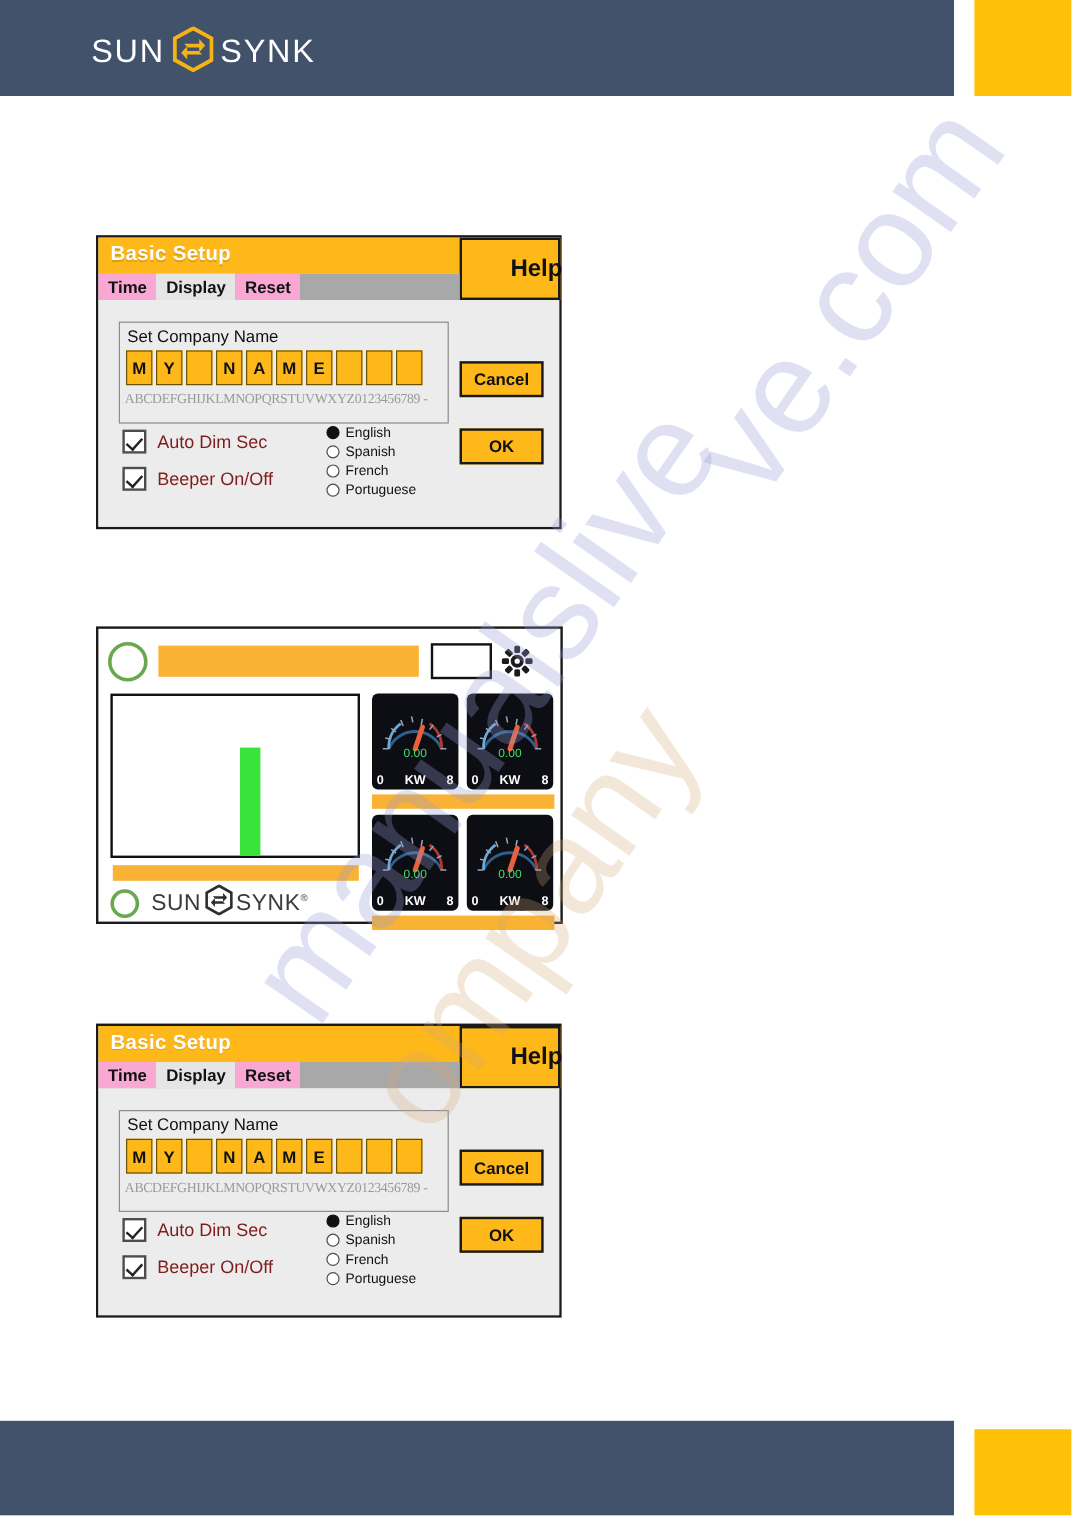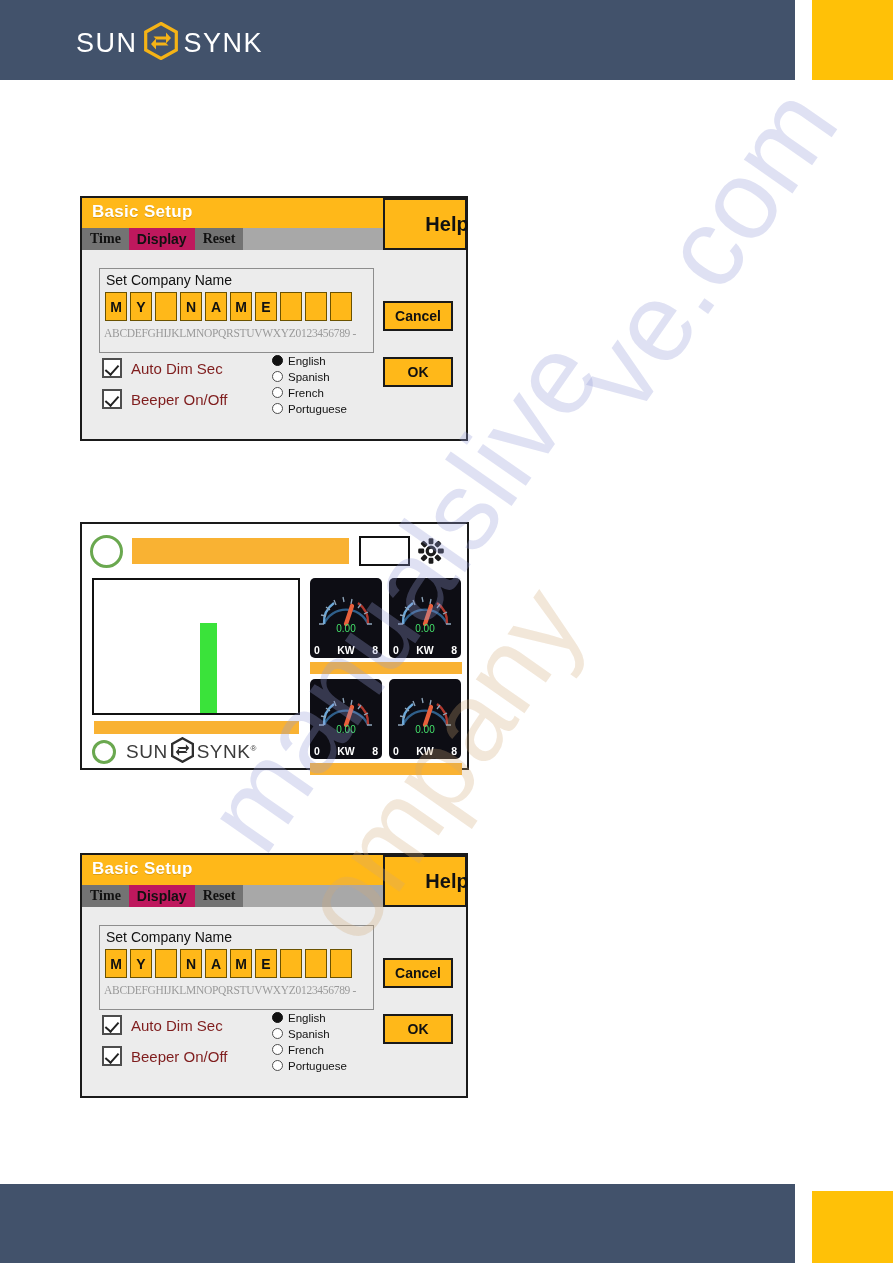--- a/index.html
+++ b/index.html
@@ -113,22 +113,22 @@
   }
   .tab {
     display: flex;
     align-items: center;
     justify-content: center;
     font-size: 14px;
     font-weight: bold;
     color: #111;
     padding: 0 8px;
   }
-  .tab-inactive { background: #737373; font-family: Liberation Serif, serif; }
-  .tab-active { background: #be185d; color: #111; }
+  .tab-inactive { background: #f9a8d4; }
+  .tab-active { background: #e5e5e5; color: #111; }
 
   .dlg-body {
     position: absolute;
     left: 0; top: 52px;
     right: 0; bottom: 0;
     background: #ececec;
   }
 
   .name-group {
     position: absolute;

